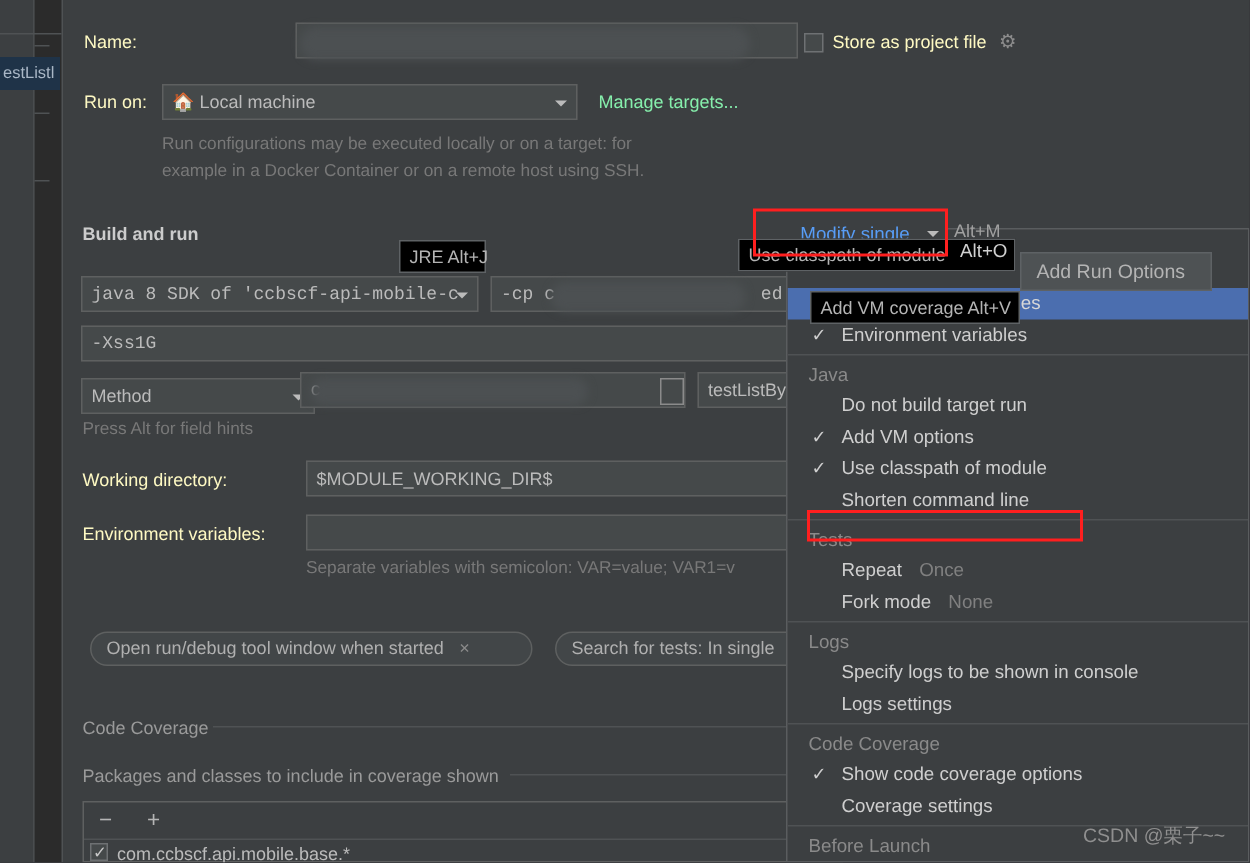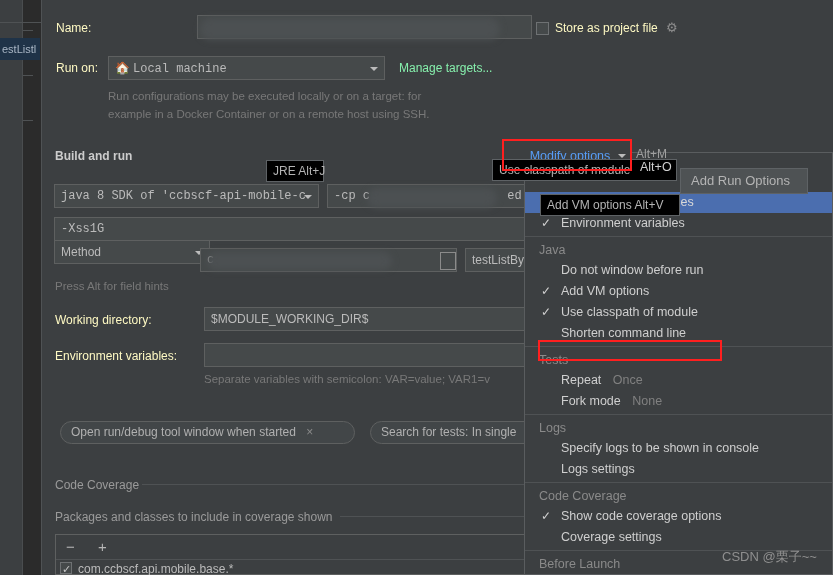--- a/index.html
+++ b/index.html
@@ -427,21 +427,21 @@
     <div class="field" style="left:155px; top:15px; width:335px;"></div>
     <div class="redact" style="left:158px; top:18px; width:300px; height:22px;"></div>
 
     <div class="cbx" style="left:494px; top:22px;"></div>
     <div class="label row" style="left:513px; top:21px;">Store as project file</div>
     <div class="gear" style="left:624px; top:21px;">⚙</div>
 
     <div class="label row" style="left:14px; top:61px;">Run on:</div>
     <div class="combo" style="left:66px; top:56px; width:277px;">
       <span class="home-ico">🏠</span>
-      <span style="margin-left:18px;font-family:Liberation Mono, monospace;">Local machine</span>
+      <span style="margin-left:18px;">Local machine</span>
       <span class="caret"></span>
     </div>
     <div class="link row" style="left:357px; top:61px;">Manage targets...</div>
 
     <div class="hint row" style="left:66px; top:90px;">Run configurations may be executed locally or on a target: for</div>
     <div class="hint row" style="left:66px; top:108px;">example in a Docker Container or on a remote host using SSH.</div>
 
     <div class="section-title" style="left:13px; top:149px;">Build and run</div>
 
     <div class="combo mono" style="left:12px; top:184px; width:265px; font-family:'Liberation Mono',monospace;">
@@ -450,21 +450,21 @@
     </div>
 
     <div class="field mono" style="left:285px; top:184px; width:205px;">
       <span>-cp c</span>
       <span style="margin-left:130px;">ed:</span>
     </div>
     <div class="redact" style="left:325px; top:188px; width:130px; height:20px;"></div>
 
     <div class="field mono" style="left:12px; top:217px; width:478px;">-Xss1G</div>
 
-    <div class="combo" style="left:12px; top:240px; width:156px;">
+    <div class="combo" style="left:12px; top:252px; width:156px;">
       <span>Method</span>
       <span class="caret"></span>
     </div>
     <div class="field mono" style="left:158px; top:248px; width:257px; position:absolute;">
       <span>c</span>
     </div>
     <div style="position:absolute; left:398px; top:252px; width:14px; height:16px; border:1px solid #8b8b8b; background:#45494a;"></div>
     <div class="redact" style="left:165px; top:252px; width:185px; height:18px;"></div>
     <div class="field" style="left:423px; top:248px; width:90px;">testListByStd</div>
 
@@ -512,21 +512,21 @@
     </div>
     <div class="menu-item">
       <span class="tick">✓</span>
       <span>Environment variables</span>
     </div>
 
     <div class="menu-sep"></div>
     <div class="menu-group">Java</div>
 
     <div class="menu-item">
-      <span>Do not window before run</span>
+      <span>Do not build target run</span>
     </div>
     <div class="menu-item">
       <span class="tick">✓</span>
       <span>Add VM options</span>
     </div>
     <div class="menu-item">
       <span class="tick">✓</span>
       <span>Use classpath of module</span>
     </div>
     <div class="menu-item">
@@ -564,33 +564,33 @@
     </div>
     <div class="menu-item">
       <span>Coverage settings</span>
     </div>
 
     <div class="menu-sep"></div>
     <div class="menu-group">Before Launch</div>
   </div>
 
   <div style="position:absolute; left:508px; top:146px; width:124px; height:20px; color:#589df6; font-size:12.5px; line-height:20px; text-align:center; background:#3c3f41;">
-    <span>Modify options</span>
+    <span>Modify single</span>
     <span class="caret" style="right:6px; top:8px;"></span>
   </div>
   <div style="position:absolute; left:636px; top:147px; color:#a0a0a0; font-size:12px;">Alt+M</div>
 
   <div class="tooltip" style="left:266px; top:160px; width:58px;">JRE Alt+J</div>
 
   <div class="tooltip" style="left:492px; top:159px; width:185px;">
     <span>Use classpath of module</span>
   </div>
   <div style="position:absolute; left:640px; top:160px; color:#d0d0d0; font-size:12.5px;">Alt+O</div>
 
-  <div class="tooltip" style="left:540px; top:194px; width:140px;">Add VM options Alt+V</div>
+  <div class="tooltip" style="left:540px; top:194px; width:140px;">Add VM coverage Alt+V</div>
 
   <div class="tooltip lg" style="left:680px; top:168px; width:128px;">Add Run Options</div>
 
   <div class="redbox" style="left:502px; top:139px; width:130px; height:32px;"></div>
   <div class="redbox" style="left:538px; top:340px; width:184px; height:21px;"></div>
 
   <div class="watermark" style="left:722px; top:548px;">CSDN @栗子~~</div>
 
 </div>
 

